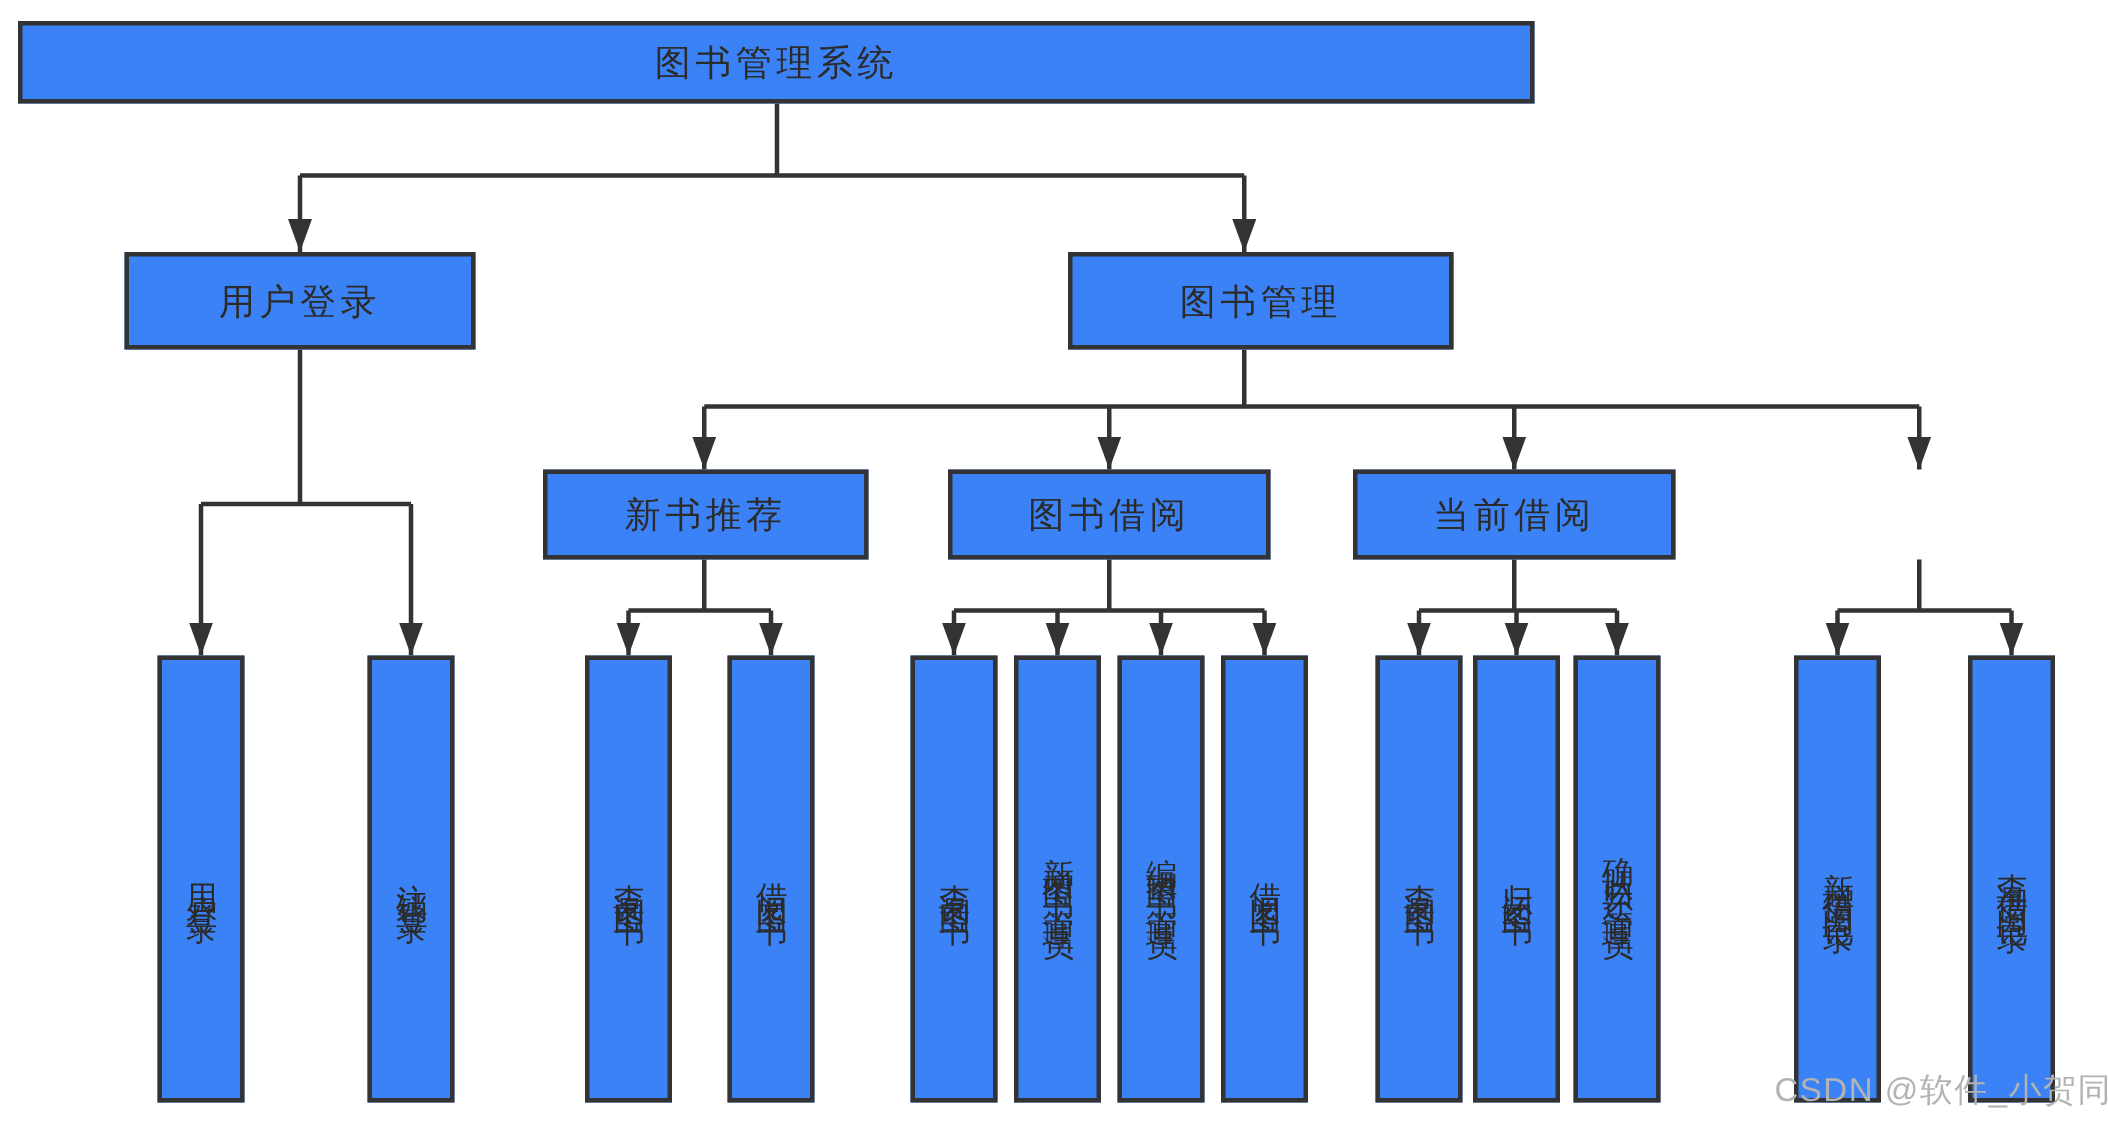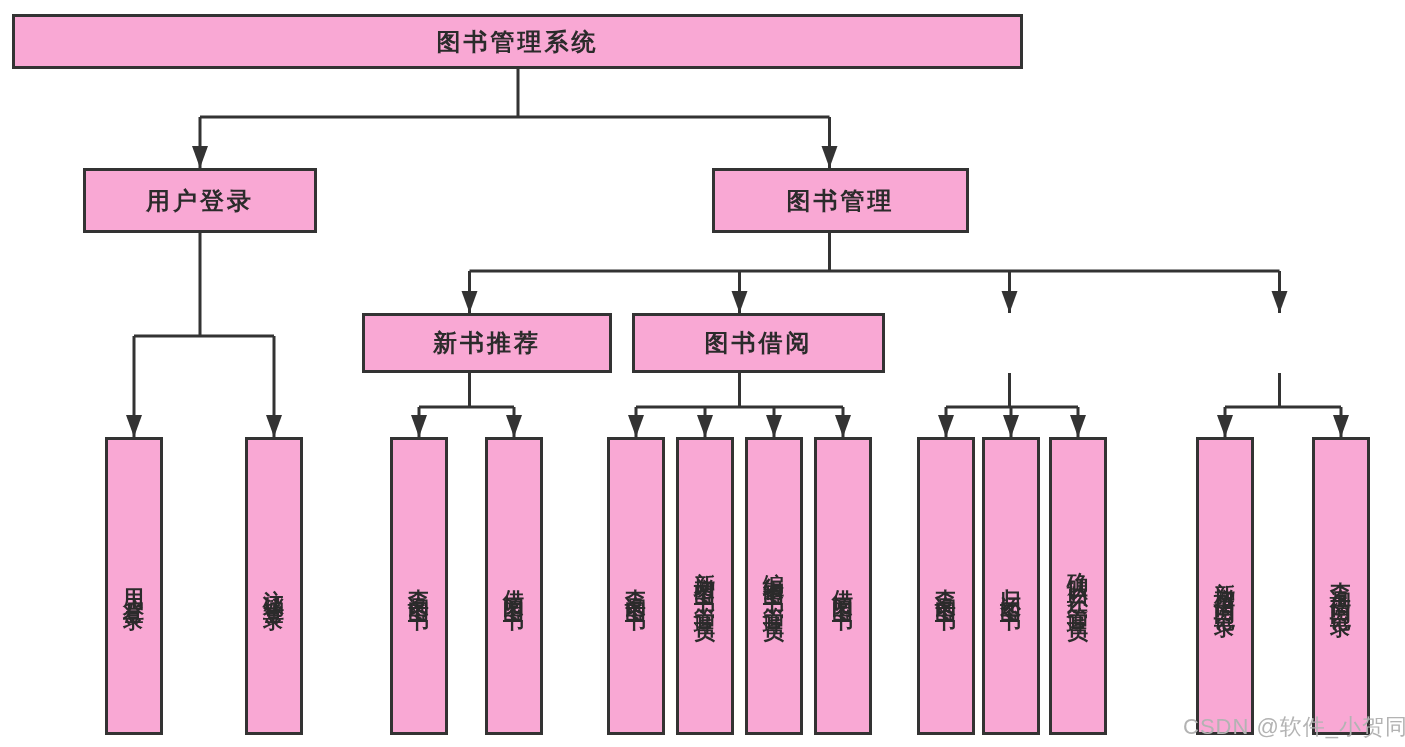--- a/index.html
+++ b/index.html
@@ -14,26 +14,25 @@
     overflow: hidden;
   }
   .connectors {
     position: absolute; left: 0; top: 0;
     width: 1405px; height: 747px;
   }
   .node {
     position: absolute;
     box-sizing: border-box;
     border: 3px solid #333333;
-    background: #f9a8d4;
+    background: #3b82f6;
     display: flex;
     align-items: center;
     justify-content: center;
     color: #2b2b2b;
-    font-weight: bold;
   }
   .h-node { font-size: 24px; letter-spacing: 3px; }
   .leaf   { font-size: 21px; }
   .leaf .vtext {
     writing-mode: vertical-rl;
     line-height: 1;
     letter-spacing: 7px;
   }
   .watermark {
     position: absolute;
@@ -96,25 +95,28 @@
     <span>图书管理系统</span>
   </div>
 
   <div class="node h-node" style="left:83px;top:168px;width:234px;height:65px">
     <span>用户登录</span>
   </div>
   <div class="node h-node" style="left:712px;top:168px;width:257px;height:65px">
     <span>图书管理</span>
   </div>
 
-  <div class="node h-node" style="left:362px;top:313px;width:250px;height:60px">
+  <div class="node h-node" style="left:362px;top:313px;width:217px;height:60px">
     <span>新书推荐</span>
   </div>
-  <div class="node h-node" style="left:632px;top:313px;width:253px;height:60px">
+  <div class="node h-node" style="left:632px;top:313px;width:215px;height:60px">
     <span>图书借阅</span>
+  </div>
+  <div class="node h-node" style="left:902px;top:313px;width:215px;height:60px">
+    <span>当前借阅</span>
   </div>
 
   <div class="node leaf" style="left:105px;top:437px;width:58px;height:298px">
     <span class="vtext">用户登录</span>
   </div>
   <div class="node leaf" style="left:245px;top:437px;width:58px;height:298px">
     <span class="vtext">注销登录</span>
   </div>
 
   <div class="node leaf" style="left:390px;top:437px;width:58px;height:298px">

